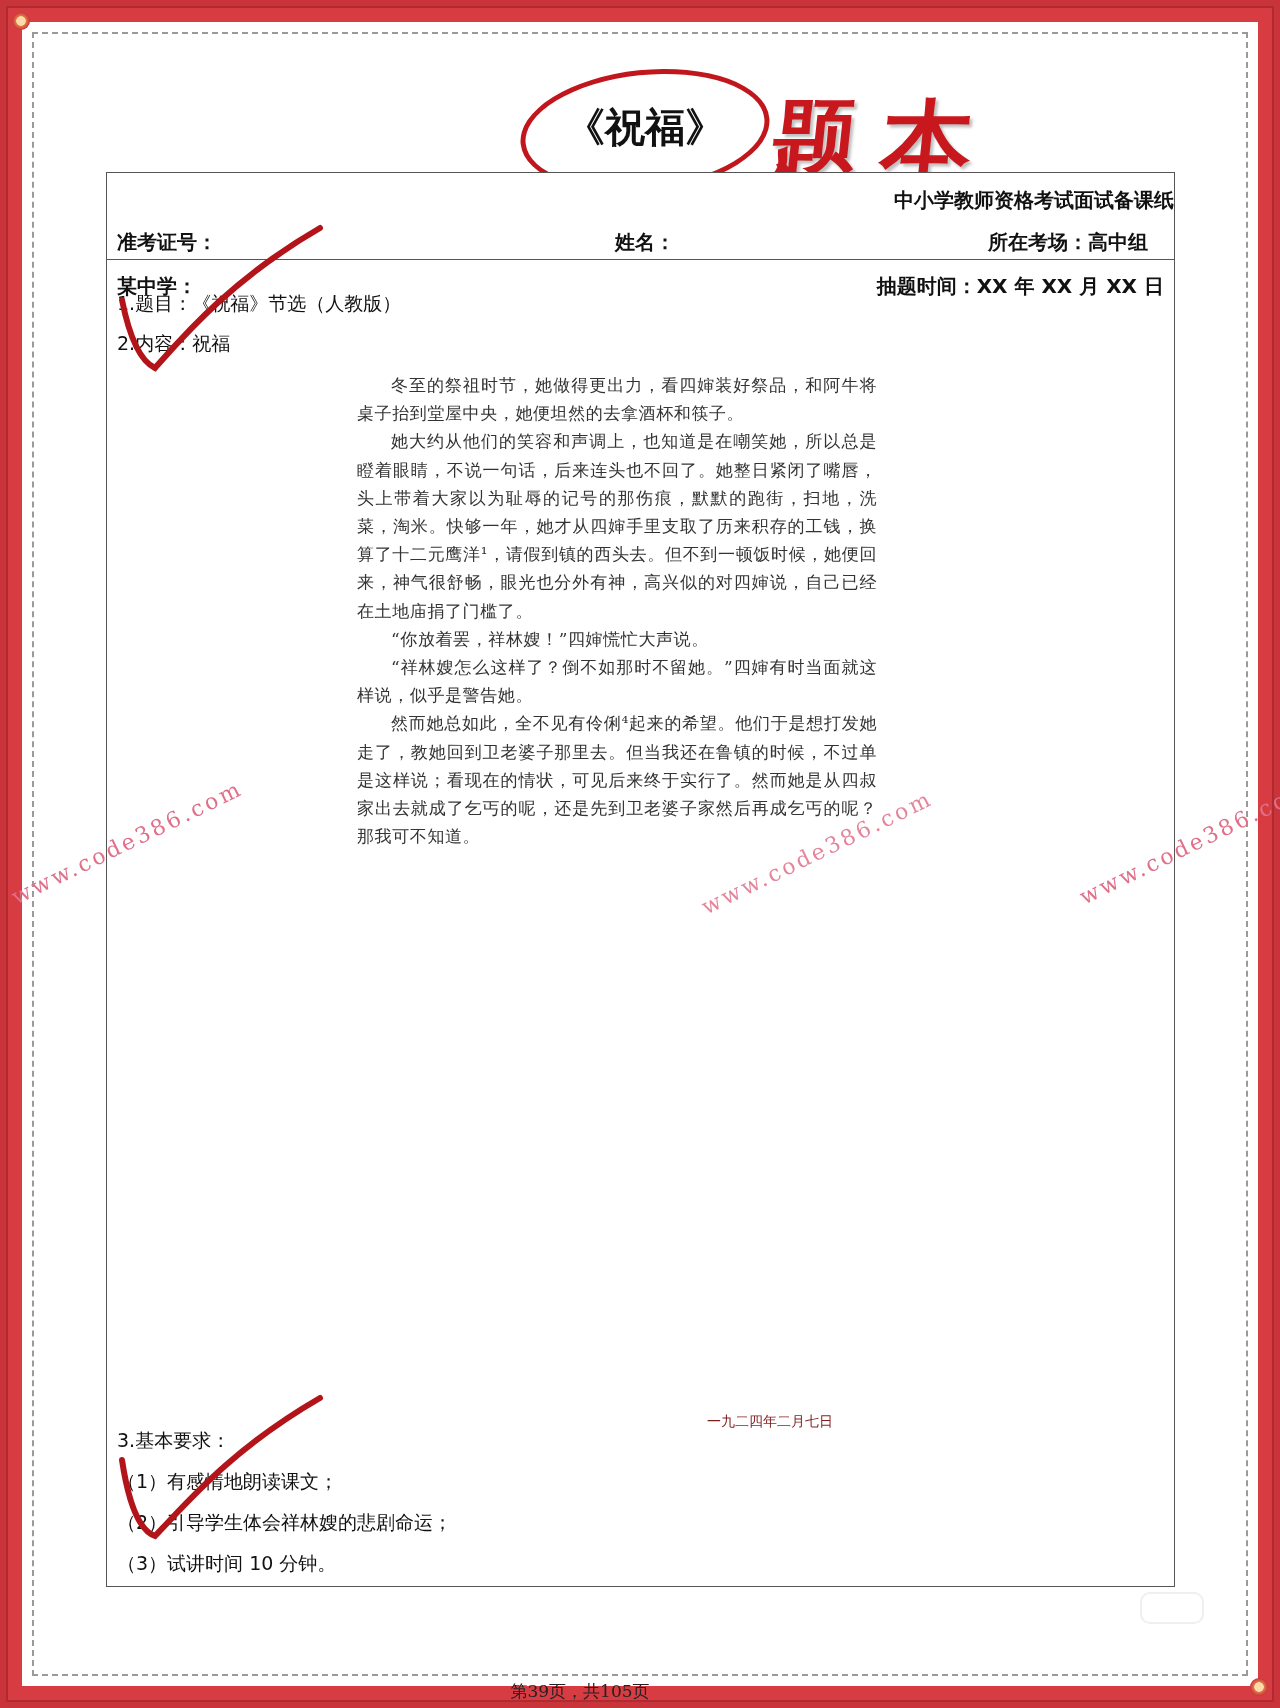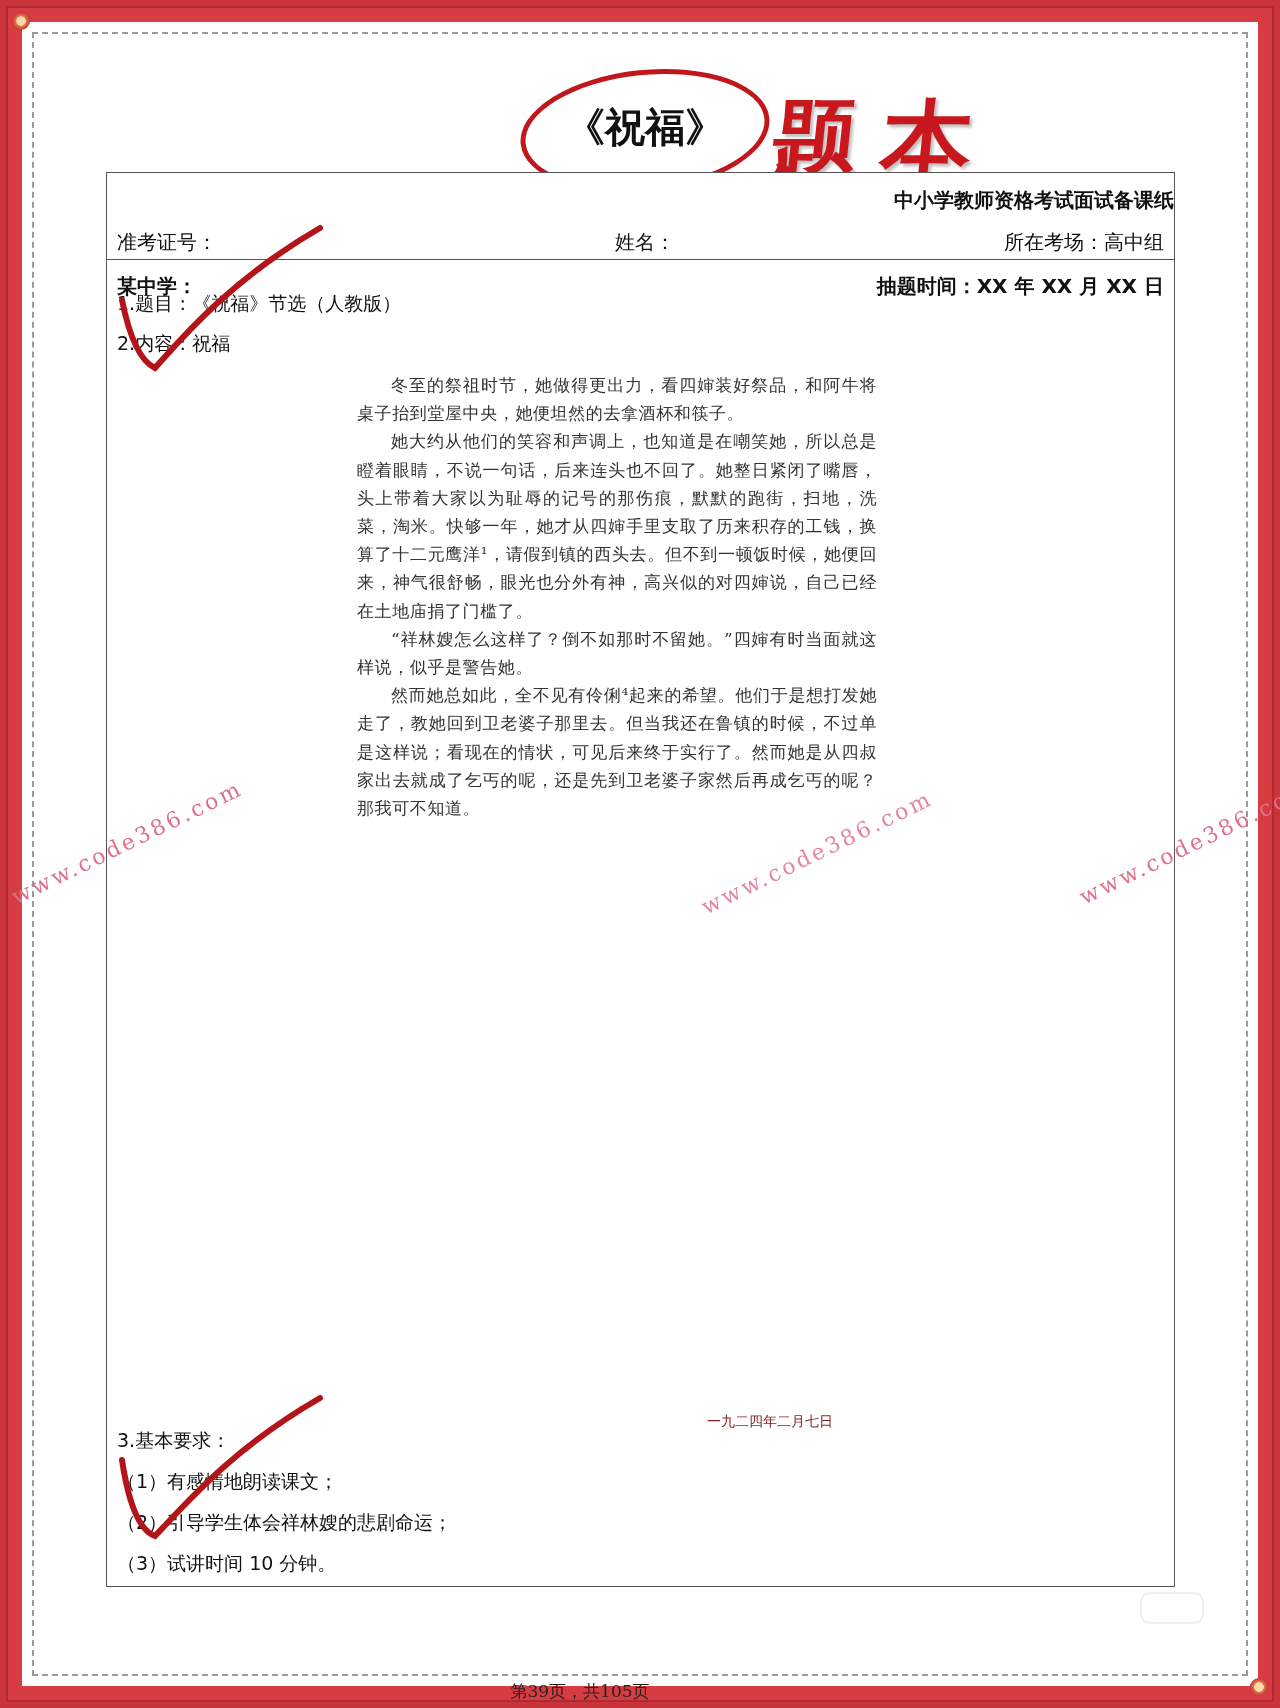--- a/index.html
+++ b/index.html
@@ -52,22 +52,22 @@
   
   .doc-box {
     position: absolute; left: 106px; top: 172px; width: 1067px; height: 1413px;
     border: 1.5px solid #555; background: #fff;
   }
   .doc-title {
     position: absolute; left: 0; right: 0; top: 14px; text-align: right;
     font-family: "DejaVu Sans", sans-serif; font-size: 20px; font-weight: bold;
   }
   .row-header {
-    position: absolute; left: 0; right: 0; top: 56px; height: 30px;
-    font-family: "DejaVu Sans", sans-serif; font-size: 20px; font-weight: normal;
+    position: absolute; left: 0; right: 16px; top: 56px; height: 30px;
+    font-family: "DejaVu Sans", sans-serif; font-size: 20px; font-weight: bold;
   }
   .row-header .l { position: absolute; left: 10px; }
   .row-header .c { position: absolute; left: 508px; }
   .row-header .r { position: absolute; right: 10px; }
   .header-line { position: absolute; left: 0; right: 0; top: 86px; border-top: 1.5px solid #555; }
   .row-school {
     position: absolute; left: 0; right: 0; top: 100px; height: 30px;
     font-family: "DejaVu Sans", sans-serif; font-size: 20px; font-weight: bold;
   }
   .row-school .l { position: absolute; left: 10px; }
@@ -149,20 +149,21 @@
     <span class="l">某中学：</span>
     <span class="r">抽题时间：XX 年 XX 月 XX 日</span>
   </div>
 
   <div class="item-line" style="top:118px;">1.题目：《祝福》节选（人教版）</div>
   <div class="item-line" style="top:158px;">2.内容：祝福</div>
 
   <div class="passage">
     <p>冬至的祭祖时节，她做得更出力，看四婶装好祭品，和阿牛将桌子抬到堂屋中央，她便坦然的去拿酒杯和筷子。</p>
     <p>她大约从他们的笑容和声调上，也知道是在嘲笑她，所以总是瞪着眼睛，不说一句话，后来连头也不回了。她整日紧闭了嘴唇，头上带着大家以为耻辱的记号的那伤痕，默默的跑街，扫地，洗菜，淘米。快够一年，她才从四婶手里支取了历来积存的工钱，换算了十二元鹰洋¹，请假到镇的西头去。但不到一顿饭时候，她便回来，神气很舒畅，眼光也分外有神，高兴似的对四婶说，自己已经在土地庙捐了门槛了。</p>
+    <p>“你放着罢，祥林嫂！”四婶慌忙大声说。</p>
     <p>“祥林嫂怎么这样了？倒不如那时不留她。”四婶有时当面就这样说，似乎是警告她。</p>
     <p>然而她总如此，全不见有伶俐⁴起来的希望。他们于是想打发她走了，教她回到卫老婆子那里去。但当我还在鲁镇的时候，不过单是这样说；看现在的情状，可见后来终于实行了。然而她是从四叔家出去就成了乞丐的呢，还是先到卫老婆子家然后再成乞丐的呢？那我可不知道。</p>
   </div>
   <div class="passage-date">一九二四年二月七日</div>
 
   <div class="item-line req-title">3.基本要求：</div>
   <div class="item-line req-1">（1）有感情地朗读课文；</div>
   <div class="item-line req-2">（2）引导学生体会祥林嫂的悲剧命运；</div>
   <div class="item-line req-3">（3）试讲时间 10 分钟。</div>
 </div>

